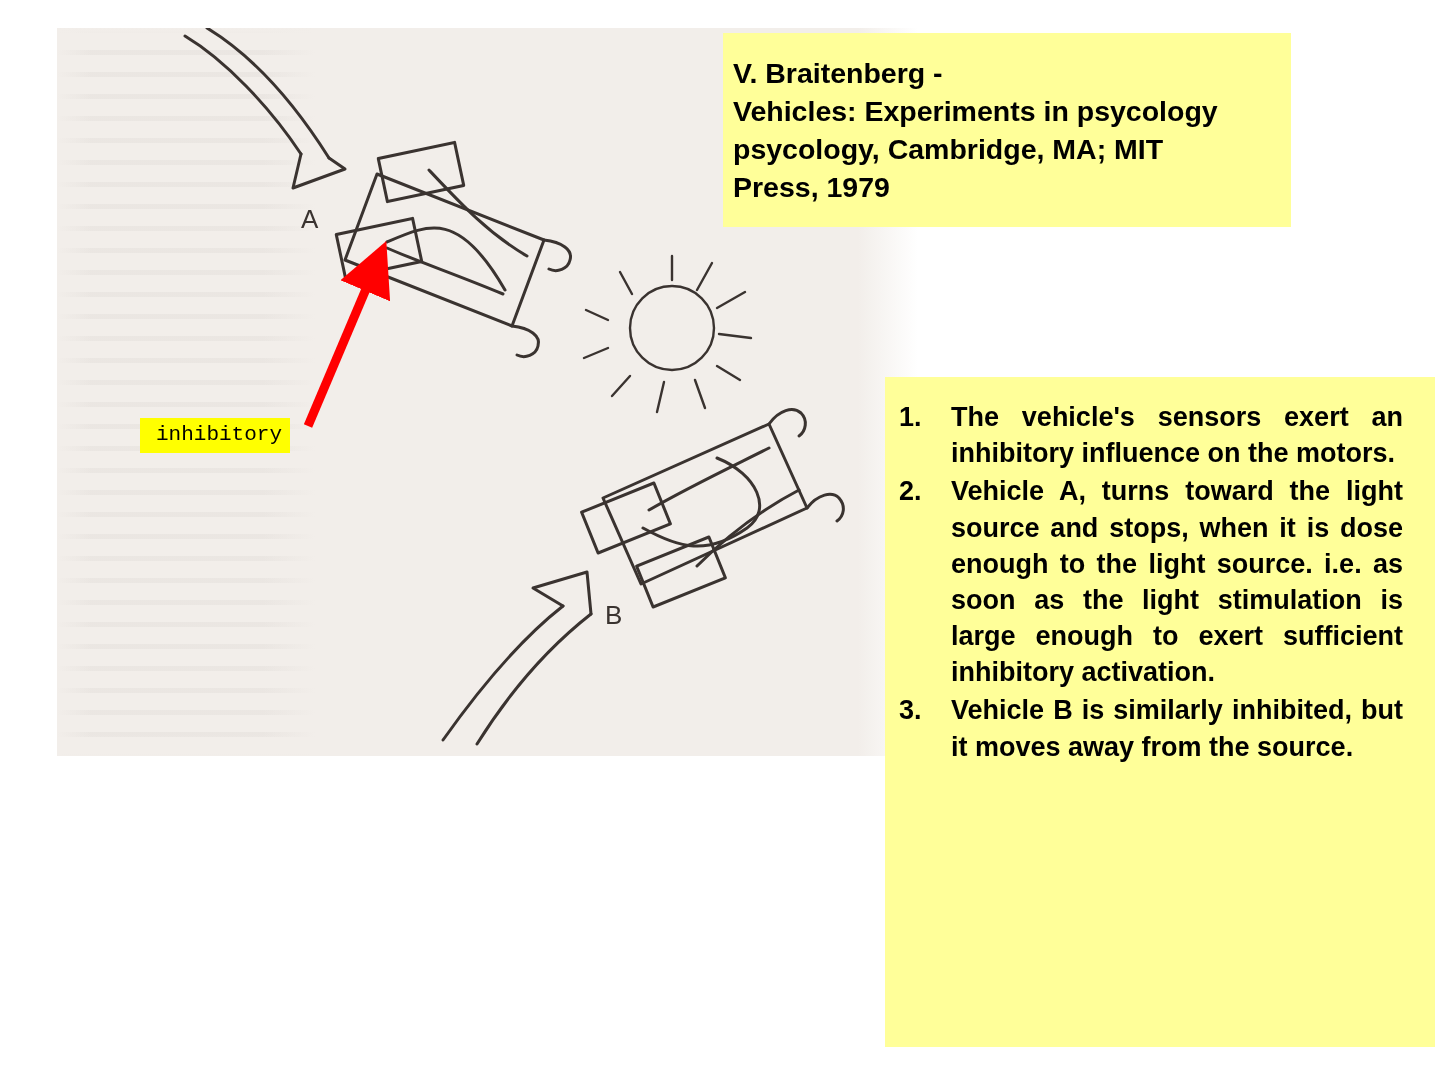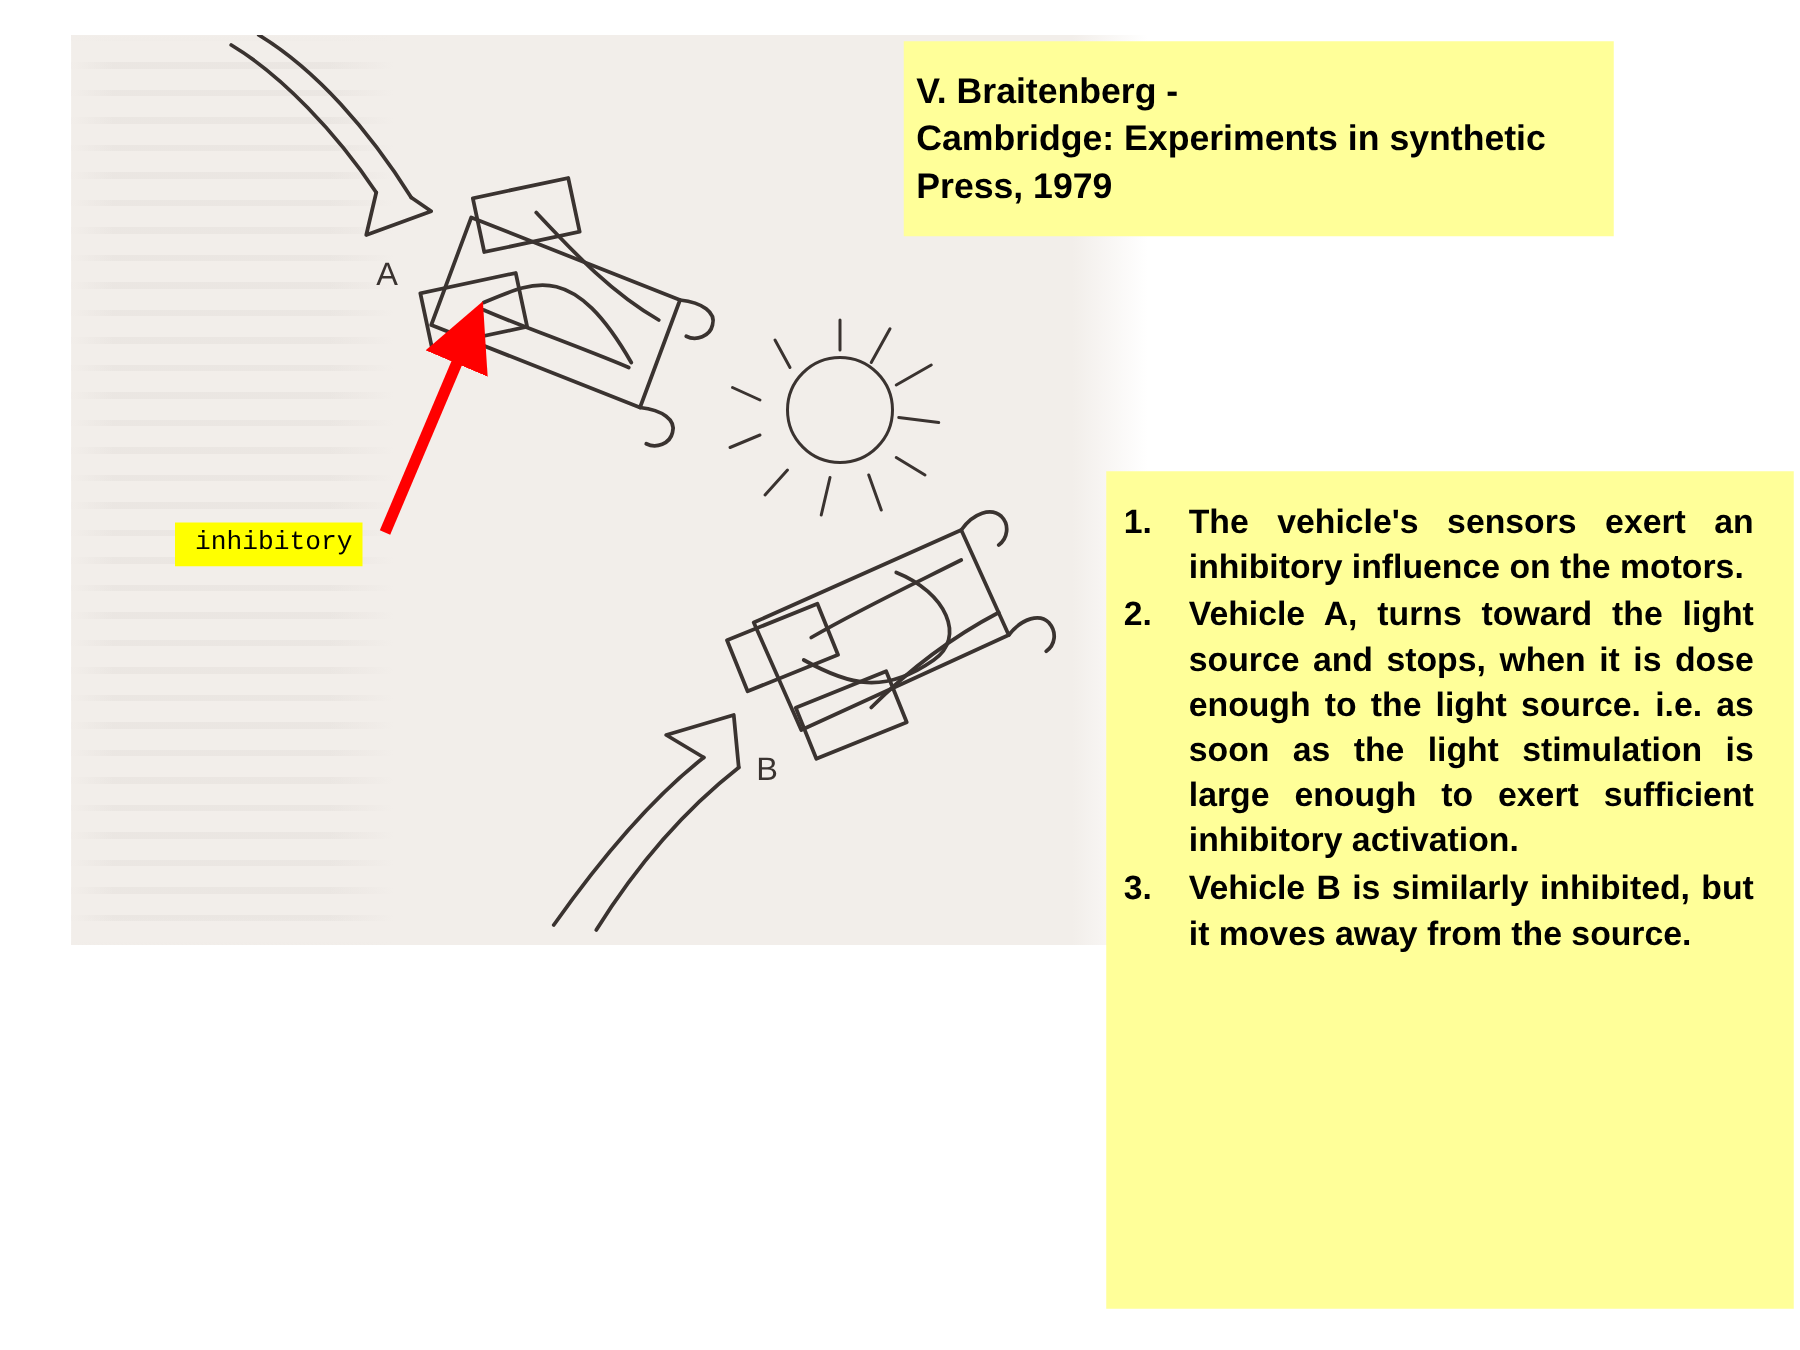--- a/index.html
+++ b/index.html
@@ -206,21 +206,22 @@
       <path d="M0,0 L6,3 L0,6 Z" fill="#ff0000"></path>
     </marker>
   </defs>
   <line x1="48" y1="196" x2="120" y2="26" stroke="#ff0000" stroke-width="9" marker-end="url(#redhead)"></line>
 </svg>
 
 <div id="inhibitory-label">inhibitory</div>
 
 <div class="note" id="ref-note">
   <div class="ref-line">V. Braitenberg -</div>
-  <div class="ref-line">Cambridge: Experiments in synthetic</div>
+  <div class="ref-line">Vehicles: Experiments in psycology</div>
+  <div class="ref-line">psycology, Cambridge, MA; MIT</div>
   <div class="ref-line">Press, 1979</div>
 </div>
 
 <div class="note" id="points-note">
   <ol>
     <li>
         <span class="txt">The vehicle's sensors exert an inhibitory influence on the motors.</span>
       </li>
     <li>
         <span class="txt">Vehicle A, turns toward the light source and stops, when it is dose enough to the light source. i.e. as soon as the light stimulation is large enough to exert sufficient inhibitory activation.</span>

